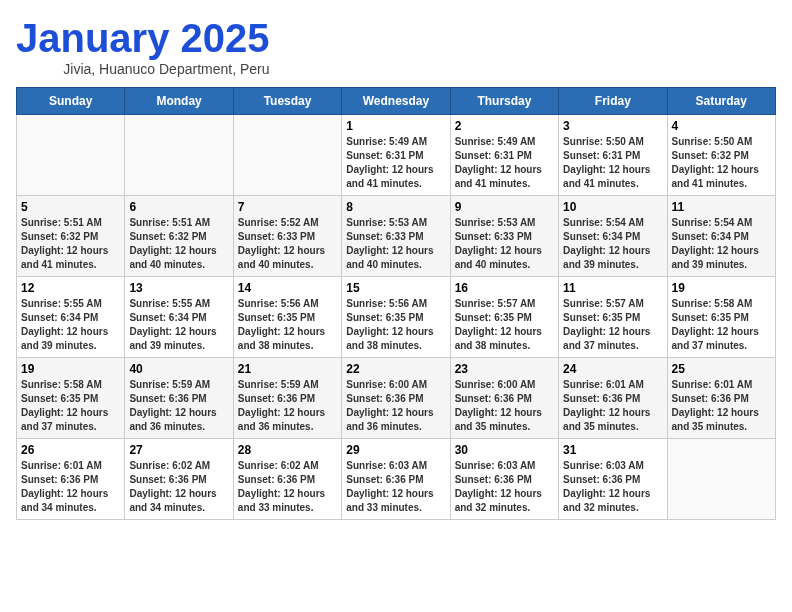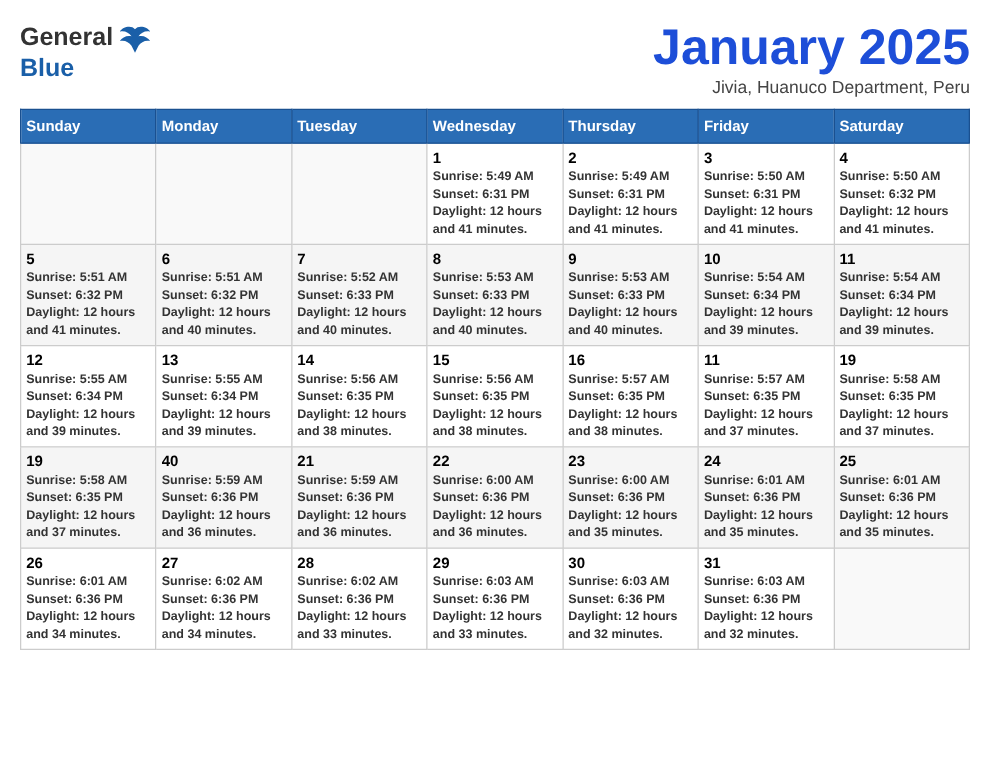--- a/index.html
+++ b/index.html
@@ -49,21 +49,21 @@
     }
     .calendar {
       width: 100%;
       border-collapse: collapse;
       font-size: 11px;
     }
     .calendar th {
       background-color: #2a6db5;
       color: #fff;
       padding: 6px 4px;
-      text-align: left;
+      text-align: center;
       font-size: 12px;
       font-weight: bold;
       border: 1px solid #1a5090;
     }
     .calendar td {
       border: 1px solid #ccc;
       vertical-align: top;
       padding: 4px;
       width: 108px;
       min-height: 80px;
@@ -87,31 +87,20 @@
       background-color: #f5f5f5;
     }
     tr:nth-child(even) td.empty {
       background-color: #f0f0f0;
     }
   </style>
 </head>
 <body>
 
 <div class="header">
-  <div class="logo">
-    <div style="display:flex; flex-direction:column; line-height:1.1;">
-      <div style="display:flex; align-items:center;">
-        <span class="logo-text-general">General</span>
-        <svg class="logo-icon" viewBox="0 0 30 30" fill="none" xmlns="http://www.w3.org/2000/svg">
-          <path d="M15 8 C18 4, 26 6, 28 10 C24 9, 20 11, 18 14 C22 13, 26 15, 28 18 C24 17, 20 19, 18 22 L15 28 L12 22 C10 19, 6 17, 2 18 C4 15, 8 13, 12 14 C10 11, 6 9, 2 10 C4 6, 12 4, 15 8Z" fill="#1a5fa8"></path>
-        </svg>
-      </div>
-      <span class="logo-text-blue">Blue</span>
-    </div>
-  </div>
   <div class="title-block">
     <div class="calendar-title">January 2025</div>
     <div class="calendar-subtitle">Jivia, Huanuco Department, Peru</div>
   </div>
 </div>
 
 <table class="calendar">
   <thead>
     <tr>
     <th>Sunday</th>

